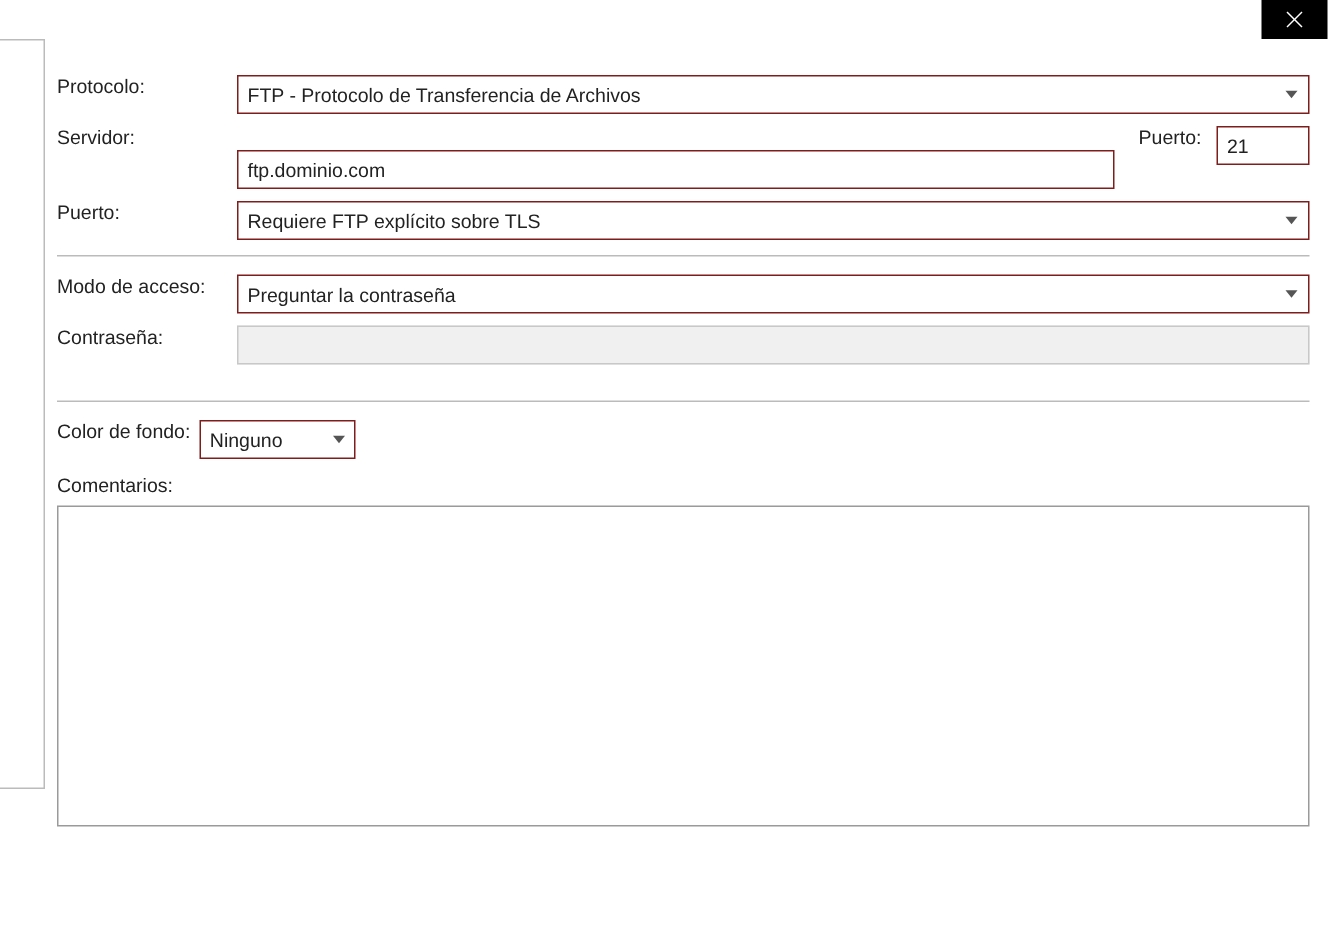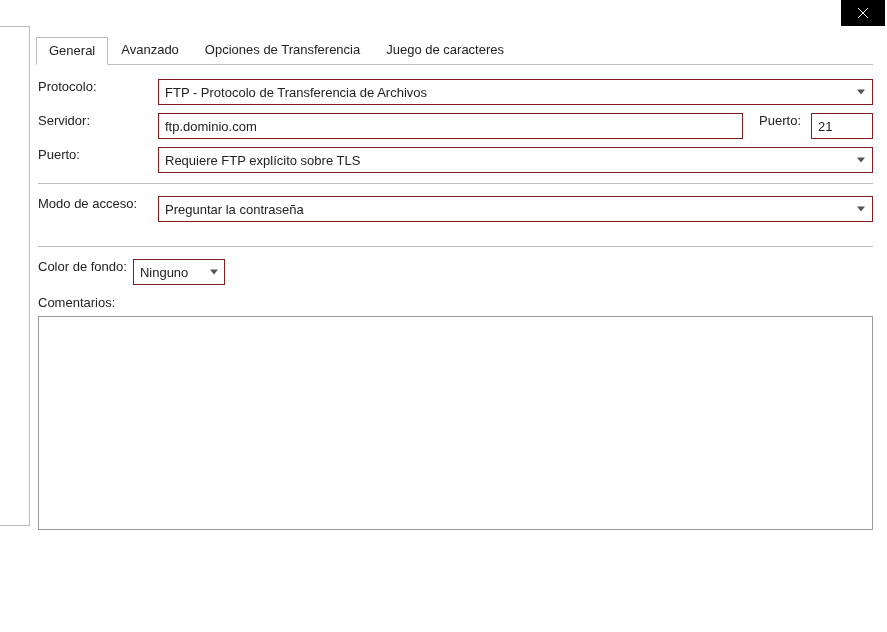--- a/index.html
+++ b/index.html
@@ -23,34 +23,34 @@
     .lbl { width: 114px; flex-shrink: 0; }
     .sel, .inp, .inp-dis, .inp-sm, .sel-sm {
       height: 26px; border: 1px solid #7f1d1d; padding: 2px 6px; background: #fff;
     }
     .sel { flex: 1; appearance: none; -webkit-appearance: none; position: relative; }
     .sel-wrap { flex: 1; position: relative; display: flex; }
     .sel-wrap::after {
       content: ""; position: absolute; right: 8px; top: 50%; transform: translateY(-50%);
       width: 0; height: 0; border-left: 4px solid transparent; border-right: 4px solid transparent; border-top: 5px solid #555; pointer-events: none;
     }
-    .inp { flex: 1; }
+    .inp { flex: 1; margin-top: 16px; }
     .inp-dis { flex: 1; background: #f0f0f0; border-color: #c8c8c8; }
     .inp-sm { width: 62px; }
     .lbl-sm { padding: 0 4px 0 10px; }
 
     hr.sep { border: none; border-top: 1px solid #bbb; margin: 10px 0 12px; }
 
     .row-bg { display: flex; align-items: flex-start; gap: 6px; margin-bottom: 10px; }
     .sel-sm-wrap { position: relative; display: inline-flex; }
     .sel-sm-wrap::after {
       content: ""; position: absolute; right: 7px; top: 50%; transform: translateY(-50%);
       width: 0; height: 0; border-left: 4px solid transparent; border-right: 4px solid transparent; border-top: 5px solid #555; pointer-events: none;
     }
-    .sel-sm { width: 92px; appearance: none; -webkit-appearance: none; }
+    .sel-sm { width: 104px; appearance: none; -webkit-appearance: none; }
 
     .comments-lbl { margin-bottom: 6px; display: block; }
     .comments { width: 100%; height: 214px; border: 1px solid #9a9a9a; padding: 4px 6px; resize: none; font-family: inherit; overflow-y: scroll; }
   </style>
 </head>
 <body>
 
 <div class="titlebar">
   <div class="close-btn">
     <svg width="12" height="12" viewBox="0 0 12 12">
@@ -58,26 +58,20 @@
         <line x1="11" y1="1" x2="1" y2="11"></line>
       </svg>
   </div>
 </div>
 
 <div class="main">
   <div class="left-panel"></div>
 
   <div class="right-panel">
 
-    <div class="tabs">
-      <div class="tab active">General</div>
-      <div class="tab">Avanzado</div>
-      <div class="tab">Opciones de Transferencia</div>
-      <div class="tab">Juego de caracteres</div>
-    </div>
 
     <div class="form">
 
       <div class="row">
         <div class="lbl">Protocolo:</div>
         <div class="sel-wrap">
           <select class="sel">
             <option>FTP - Protocolo de Transferencia de Archivos</option>
           </select>
         </div>
@@ -104,20 +98,24 @@
       <div class="row">
         <div class="lbl">Modo de acceso:</div>
         <div class="sel-wrap">
           <select class="sel">
             <option>Preguntar la contraseña</option>
           </select>
         </div>
       </div>
 
 
+      <div class="row">
+        <div class="lbl">Contraseña:</div>
+        <input class="inp-dis" type="password" disabled="" value="" style="">
+      </div>
 
       <hr class="sep" style="margin-top:24px;">
 
       <div class="row-bg">
         <div>Color de fondo:</div>
         <div class="sel-sm-wrap">
           <select class="sel-sm">
             <option>Ninguno</option>
           </select>
         </div>

